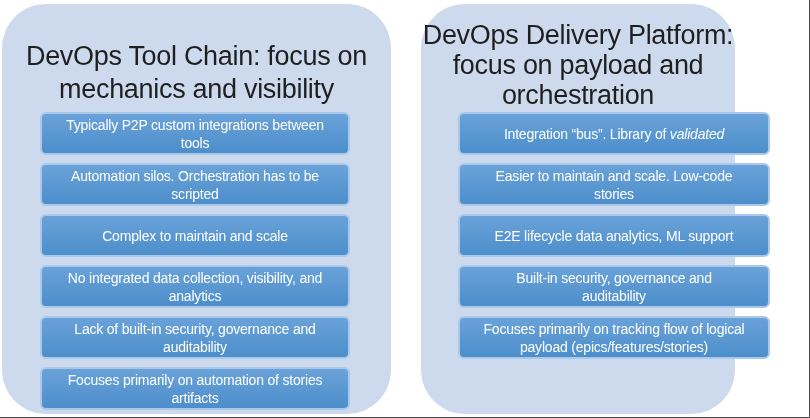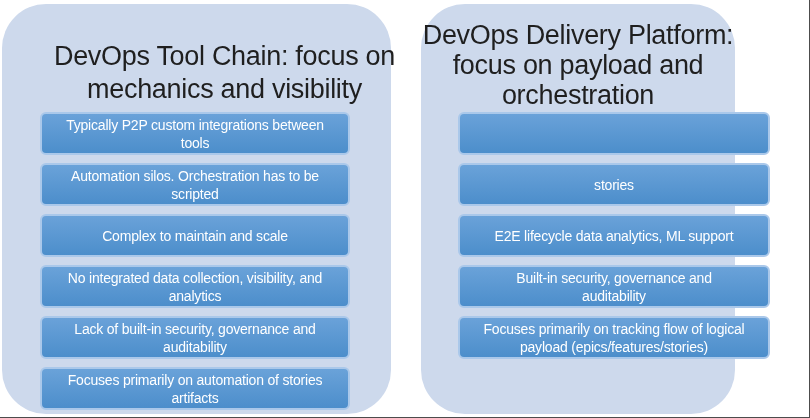--- a/index.html
+++ b/index.html
@@ -14,21 +14,21 @@
       background: var(--panel-fill, #cdd9ec);
       border-radius: 44px;
     }
     .panel--left  { left: 2px;   width: 389px; }
     .panel--right { left: 421px; width: 314px; }
     .panel-title {
       width: 100%; text-align: center;
       color: var(--title-text, #1f1f1f);
       font-size: 27px; letter-spacing: -0.3px;
     }
-    .panel--left  .panel-title { margin-top: 36px; line-height: 33px; padding-left: 28px; }
+    .panel--left  .panel-title { margin-top: 36px; line-height: 33px; }
     .panel--right .panel-title { margin-top: 16px; line-height: 30px; }
     .title-line { white-space: nowrap; }
     .boxes {
       position: absolute; top: 108px;
       display: flex; flex-direction: column; gap: 8px;
     }
     .panel--left  .boxes { left: 38px; width: 310px; }
     .panel--right .boxes { left: 37px; width: 312px; }
     .box {
       box-sizing: border-box; height: 43px;
@@ -81,22 +81,24 @@
 </div>
 
 <div class="panel panel--right">
   <div class="panel-title">
     <div class="title-line">DevOps Delivery Platform:</div>
     <div class="title-line">focus on payload and</div>
     <div class="title-line">orchestration</div>
   </div>
   <div class="boxes">
       <div class="box">
+        <div class="box-line"><span>Integration “bus”. Library of </span><em>validated</em></div>
       </div>
       <div class="box">
+        <div class="box-line"><span>Easier to maintain and scale. Low-code</span></div>
         <div class="box-line"><span>stories</span></div>
       </div>
       <div class="box">
         <div class="box-line"><span>E2E lifecycle data analytics, ML support</span></div>
       </div>
       <div class="box">
         <div class="box-line"><span>Built-in security, governance and</span></div>
         <div class="box-line"><span>auditability</span></div>
       </div>
       <div class="box">

